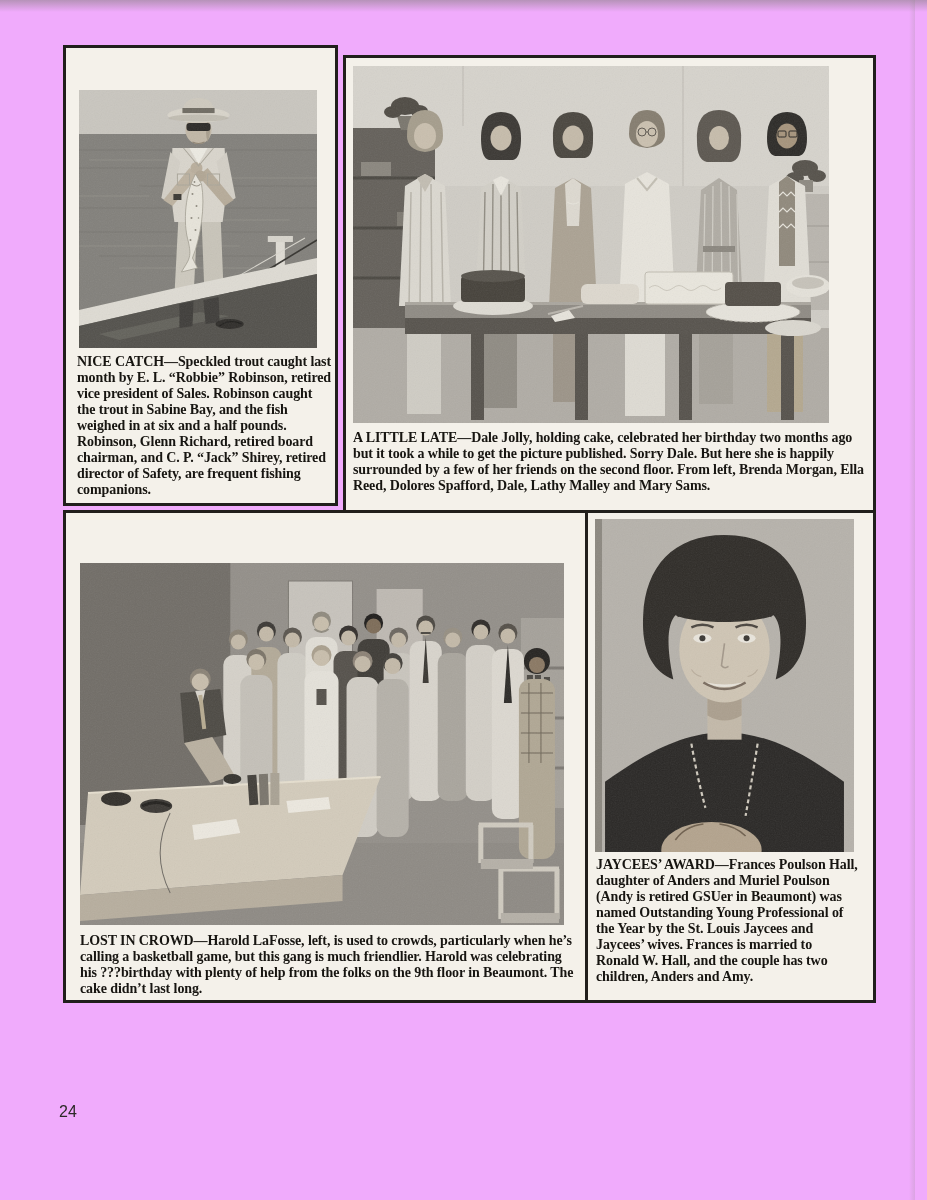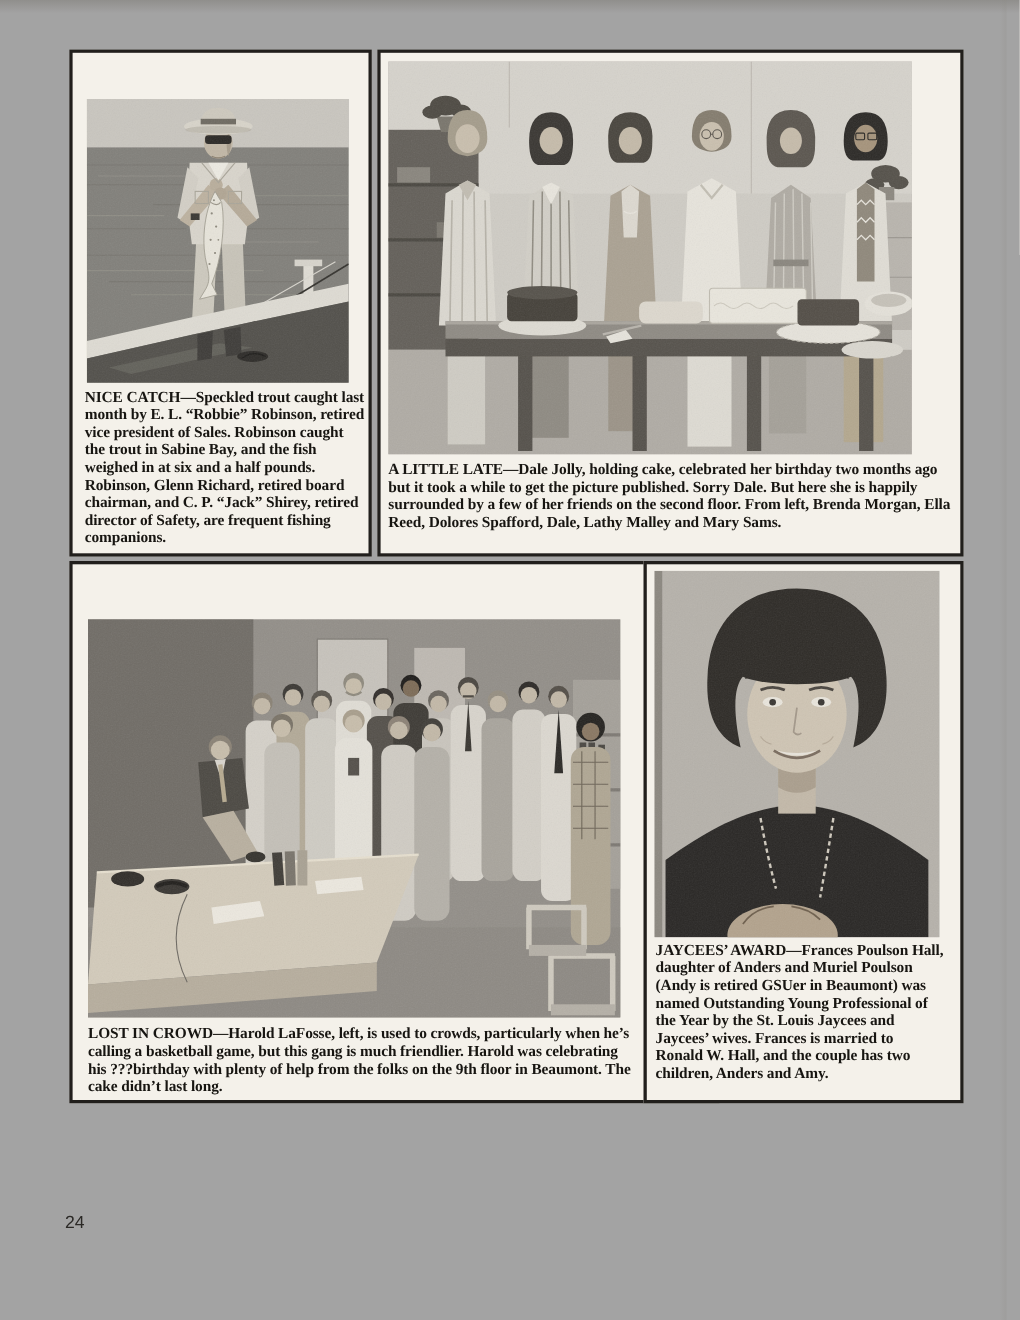--- a/index.html
+++ b/index.html
@@ -1,25 +1,25 @@
 <!DOCTYPE html>
 <html><head>
 <meta charset="utf-8">
 <style>
   html,body{margin:0;padding:0;}
   body{background:#e8e6e0;}
-  .page{position:relative;width:927px;height:1200px;background:#a3a3a3;overflow:hidden;
+  .page{position:relative;width:927px;height:1200px;background:#f0abfc;overflow:hidden;
         font-family:"Liberation Serif",serif;}
   .scan-edge-top{position:absolute;left:0;top:0;width:100%;height:12px;
         background:linear-gradient(180deg,rgba(125,122,117,.5),rgba(244,241,234,0));}
   .scan-edge-right{position:absolute;right:12px;top:0;width:6px;height:100%;
         background:linear-gradient(90deg,rgba(244,241,234,0),rgba(140,138,132,.22));}
   .panel{position:absolute;border:3px solid #211f1c;background:#f4f1ea;box-sizing:border-box;}
   #panel-nice-catch{left:63px;top:45px;width:275px;height:461px;}
-  #panel-a-little-late{left:343px;top:45px;width:533px;height:461px;}
+  #panel-a-little-late{left:343px;top:55px;width:533px;height:461px;}
   #panel-lost-in-crowd{left:63px;top:510px;width:591px;height:493px;}
   #panel-jaycees-award{left:585px;top:510px;width:291px;height:493px;}
   .photo{position:absolute;display:block;background:#bab6af;}
   .photo svg{display:block;width:100%;height:100%;}
   #photo-nice-catch{left:13px;top:42px;width:238px;height:258px;}
   #photo-a-little-late{left:7px;top:8px;width:476px;height:357px;}
   #photo-lost-in-crowd{left:14px;top:50px;width:484px;height:362px;}
   #photo-jaycees-award{left:7px;top:6px;width:259px;height:333px;}
   .caption{position:absolute;color:#171511;font-weight:bold;font-size:14px;line-height:16px;
         letter-spacing:-0.1px;}

